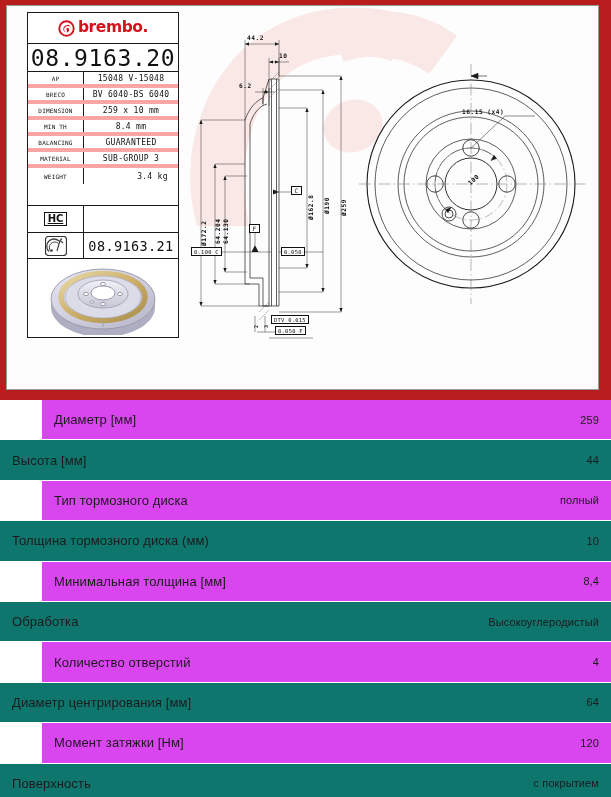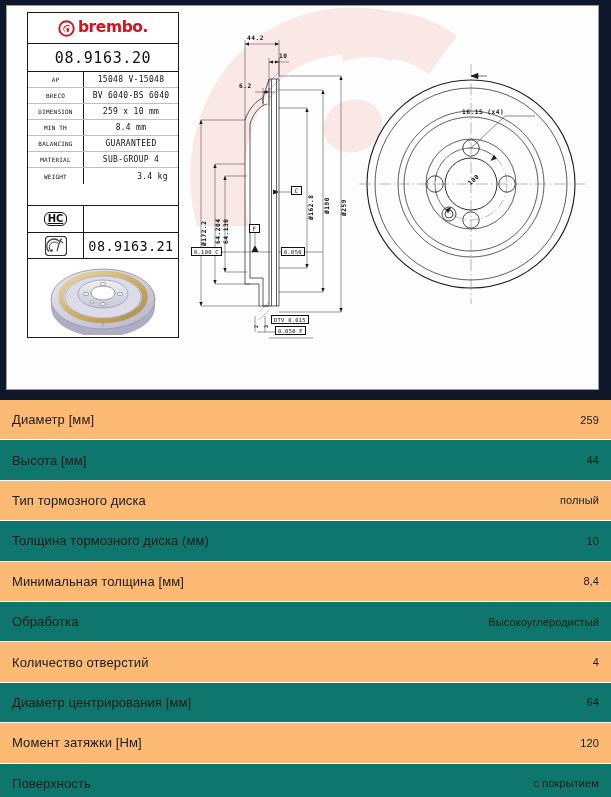--- a/index.html
+++ b/index.html
@@ -14,21 +14,21 @@
     position: relative;
     overflow: hidden;
     background: #ffffff;
   }
 
   
   .drawing-panel {
     position: absolute;
     left: 0; top: 0;
     width: 611px; height: 400px;
-    background: #0f172a;
+    background: #b91c1c;
     overflow: hidden;
   }
   .drawing-frame {
     position: absolute;
     left: 6px; top: 5px;
     width: 593px; height: 385px;
     border: 1px solid #9a9a9a;
     background: #fdfdfd;
     overflow: hidden;
   }
@@ -61,29 +61,29 @@
     font-weight: bold;
     font-size: 15.5px;
     letter-spacing: -0.4px;
     line-height: 1;
     font-family: "DejaVu Sans", sans-serif;
   }
   .tb-partno {
     height: 28px;
     border-bottom: 1px solid #1a1a1a;
     display: flex; align-items: center; justify-content: center;
-    font-size: 15px;
+    font-size: 23px;
     letter-spacing: 0.6px;
     color: #111;
     font-family: "DejaVu Sans Mono", monospace;
   }
   .tb-row {
     display: flex;
     height: 16px;
-    border-bottom: 1px solid #fca5a5;
+    border-bottom: 4px solid #fca5a5;
     font-family: "DejaVu Sans Mono", monospace;
   }
   .tb-row:last-child { border-bottom: none; gap: 43px; }
   .tb-k {
     width: 56px;
     border-right: 1px solid #1a1a1a;
     display: flex; align-items: center; justify-content: center;
     font-size: 6px; color: #111;
     letter-spacing: 0.2px;
   }
@@ -97,21 +97,21 @@
   .tb-hcrow {
     display: flex; height: 27px;
     border-bottom: 1px solid #1a1a1a;
   }
   .tb-hc-cell {
     width: 56px; border-right: 1px solid #1a1a1a;
     display: flex; align-items: center; justify-content: center;
   }
   .tb-hc-badge {
     border: 1.6px solid #111;
-    border-radius: 6px;
+    border-radius: 0;
     font-size: 10px; font-weight: bold;
     padding: 1px 3px 0 3px;
     color: #111;
     font-family: "DejaVu Sans", sans-serif;
     line-height: 1.05;
     text-decoration: underline;
   }
   .tb-hc-empty { flex: 1; }
   .tb-iconrow {
     display: flex; height: 26px;
@@ -183,21 +183,21 @@
     width: 611px;
   }
   .spec-row {
     display: flex;
     align-items: center;
     justify-content: space-between;
     height: 40.4px;
     padding: 0 12px;
     border-bottom: 1px solid #ffffff;
   }
-  .spec-row.shade { background: #fdba74; }
+  .spec-row.shade { background: #d946ef; margin-left: 42px; }
   .spec-row.plain { background: #0f766e; }
   .spec-label {
     font-size: 13px;
     color: #1b1b1b;
     letter-spacing: 0.1px;
   }
   .spec-value {
     font-size: 11px;
     color: #1b1b1b;
     text-align: right;
@@ -248,21 +248,21 @@
           <div class="tb-row">
             <div class="tb-k">MIN TH</div>
             <div class="tb-v">8.4 mm</div>
           </div>
           <div class="tb-row">
             <div class="tb-k">BALANCING</div>
             <div class="tb-v">GUARANTEED</div>
           </div>
           <div class="tb-row">
             <div class="tb-k">MATERIAL</div>
-            <div class="tb-v">SUB-GROUP 4</div>
+            <div class="tb-v">SUB-GROUP 3</div>
           </div>
           <div class="tb-row">
             <div class="tb-k">WEIGHT</div>
             <div class="tb-v">3.4 kg</div>
           </div>
         </div>
 
         <div class="tb-blank"></div>
 
         <div class="tb-hcrow">

